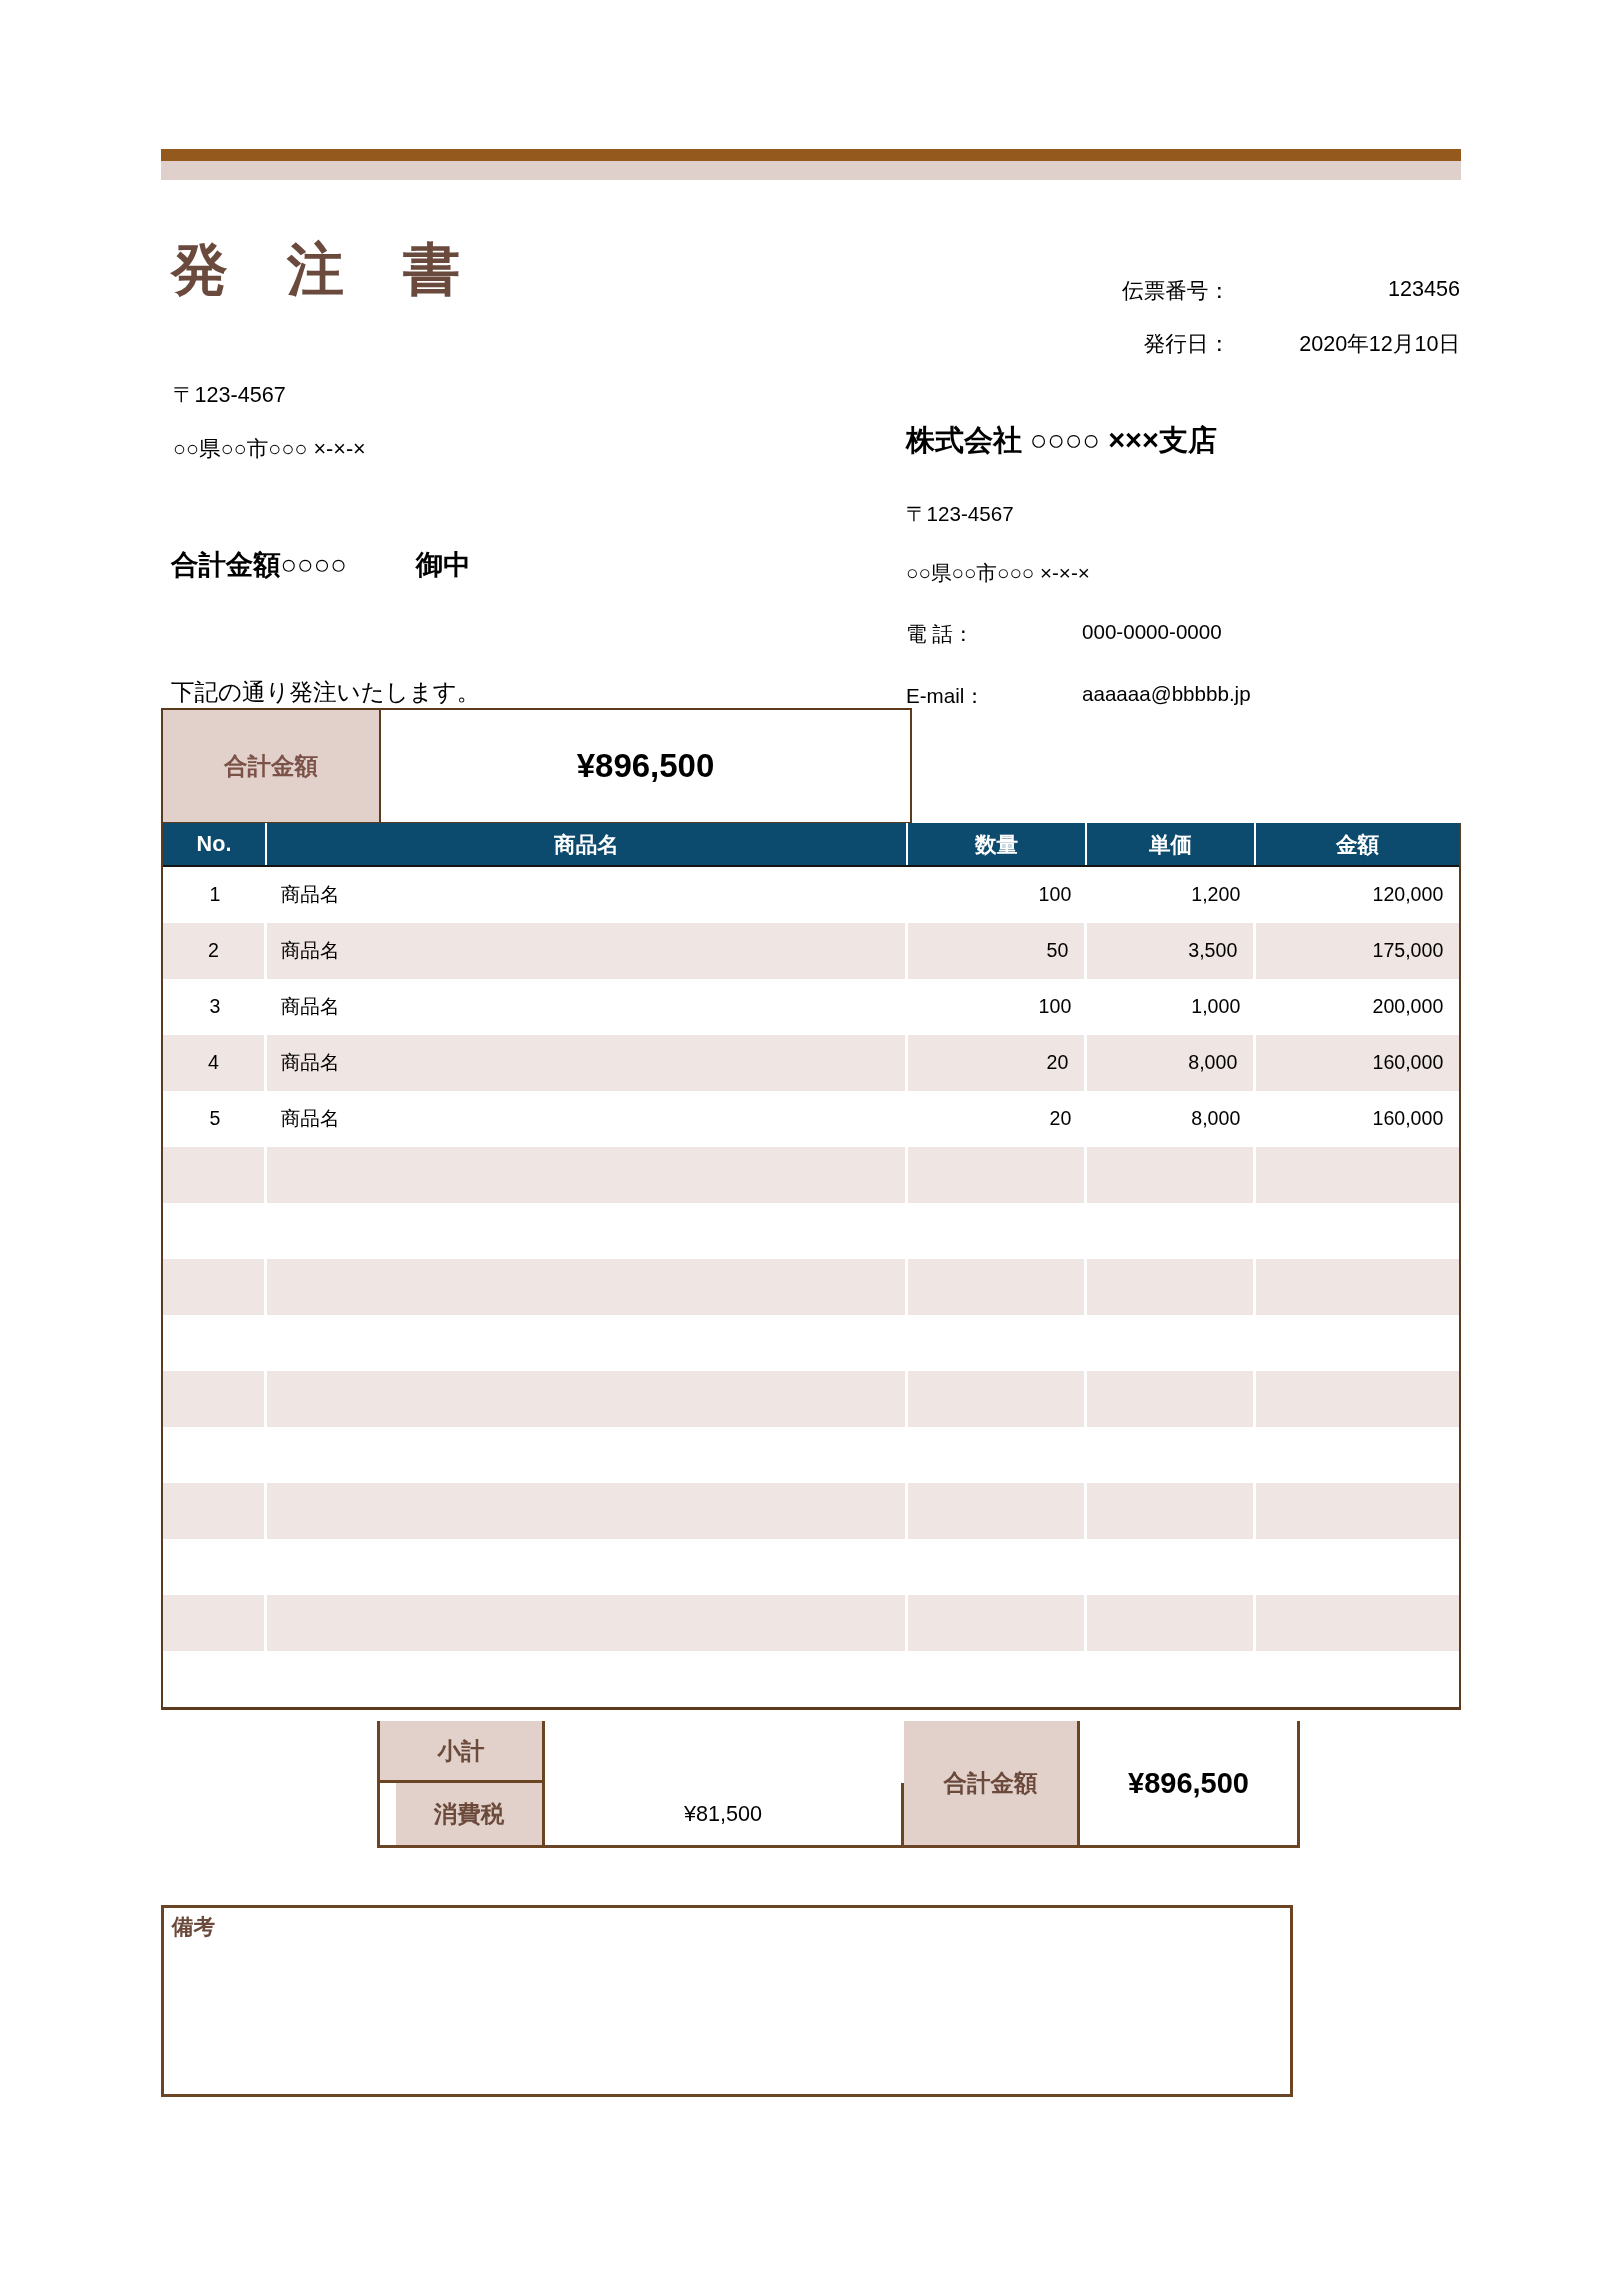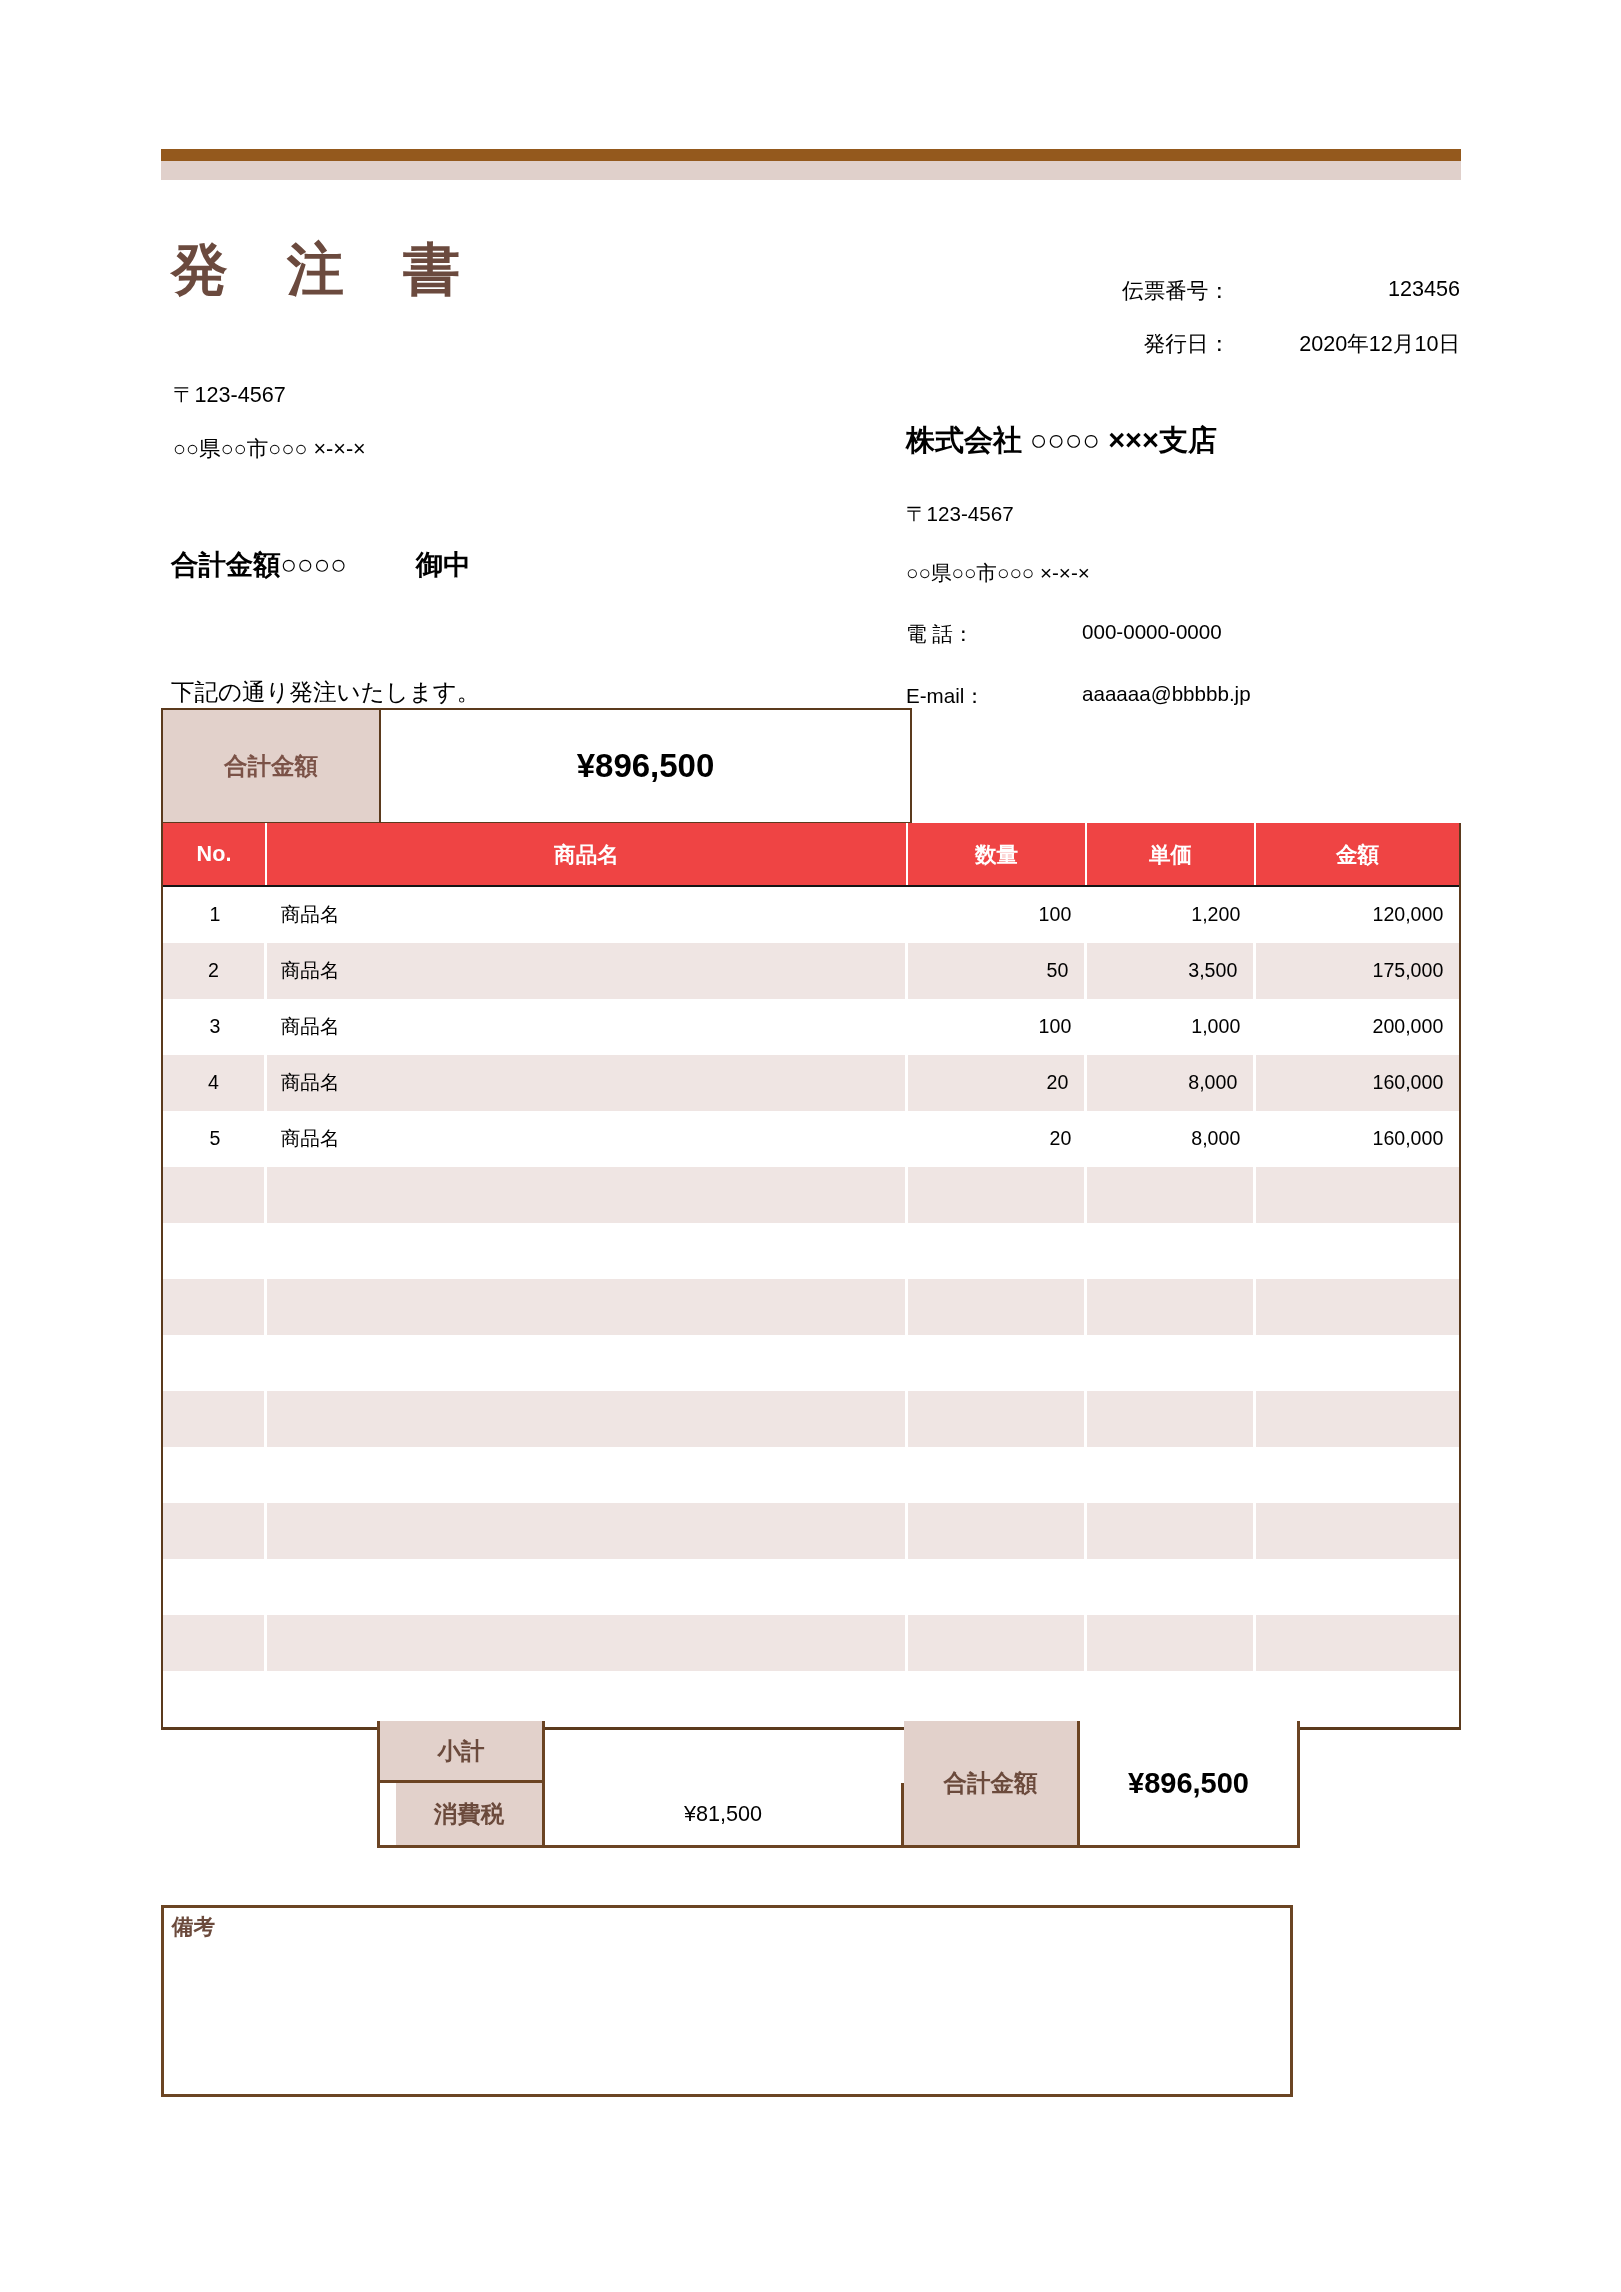--- a/index.html
+++ b/index.html
@@ -47,21 +47,21 @@
                    font-size:23.5px; display:flex; align-items:center; justify-content:center;
                    border-right:2.9px solid #5b3a1d; }
   .summary-value { flex:1; display:flex; align-items:center; justify-content:center;
                    font-size:33px; font-weight:bold; }
 
   
   .items-table { left:161px; top:823px; width:1300px;
                  border-left:2.9px solid #5b3a1d; border-right:2.9px solid #5b3a1d;
                  border-bottom:3.9px solid #5b3a1d; }
   .tgrid { display:grid; grid-template-columns:104px 641px 179px 169px 1fr; }
-  .thead { height:64px; background:#ef4444; color:#fff; font-weight:bold;
+  .thead { height:44px; background:#0c4a6e; color:#fff; font-weight:bold;
            font-size:21.6px; border-bottom:2px solid #151515; }
   .thead .hcell { display:flex; align-items:center; justify-content:center; }
   .thead .hcell.sep { border-right:2px solid #ffffff; }
   .trow { height:56px; font-size:19.6px; }
   .trow .cell { line-height:54px; white-space:nowrap; overflow:hidden; }
   .trow.alt .cell { background:#efe5e3; }
   .trow.alt .cell.sep { border-right:3.9px solid #ffffff; }
   .c-no   { text-align:center; }
   .c-name { padding-left:13.7px; }
   .c-num  { text-align:right; padding-right:15.7px; }

